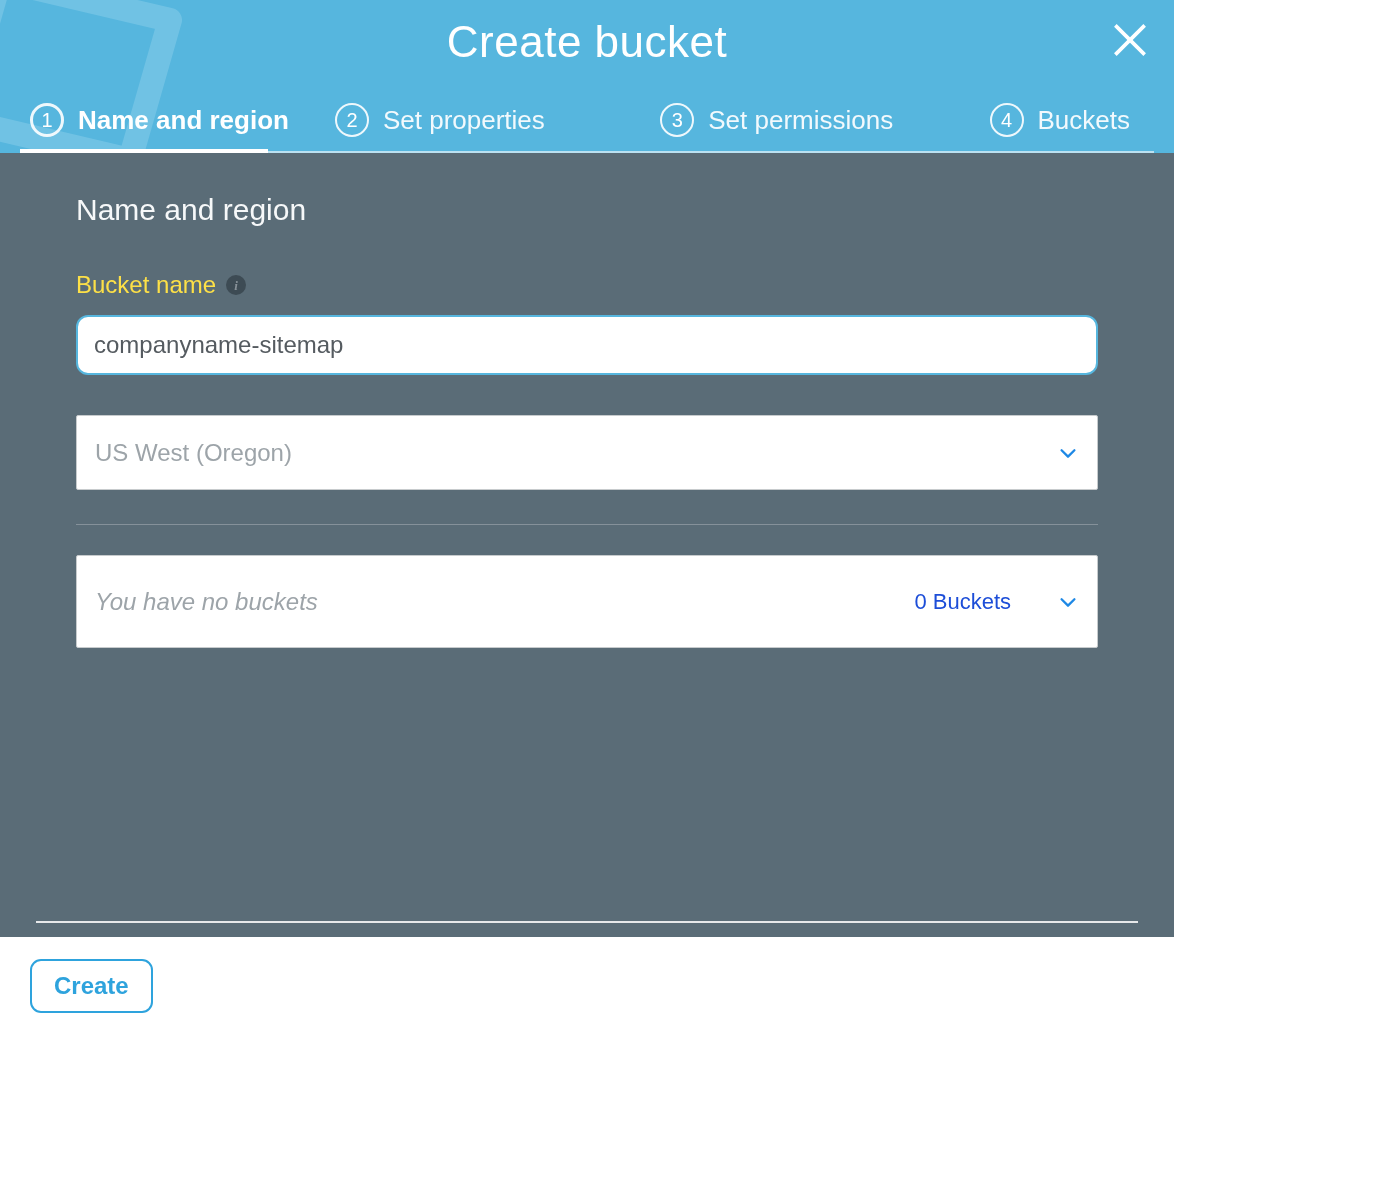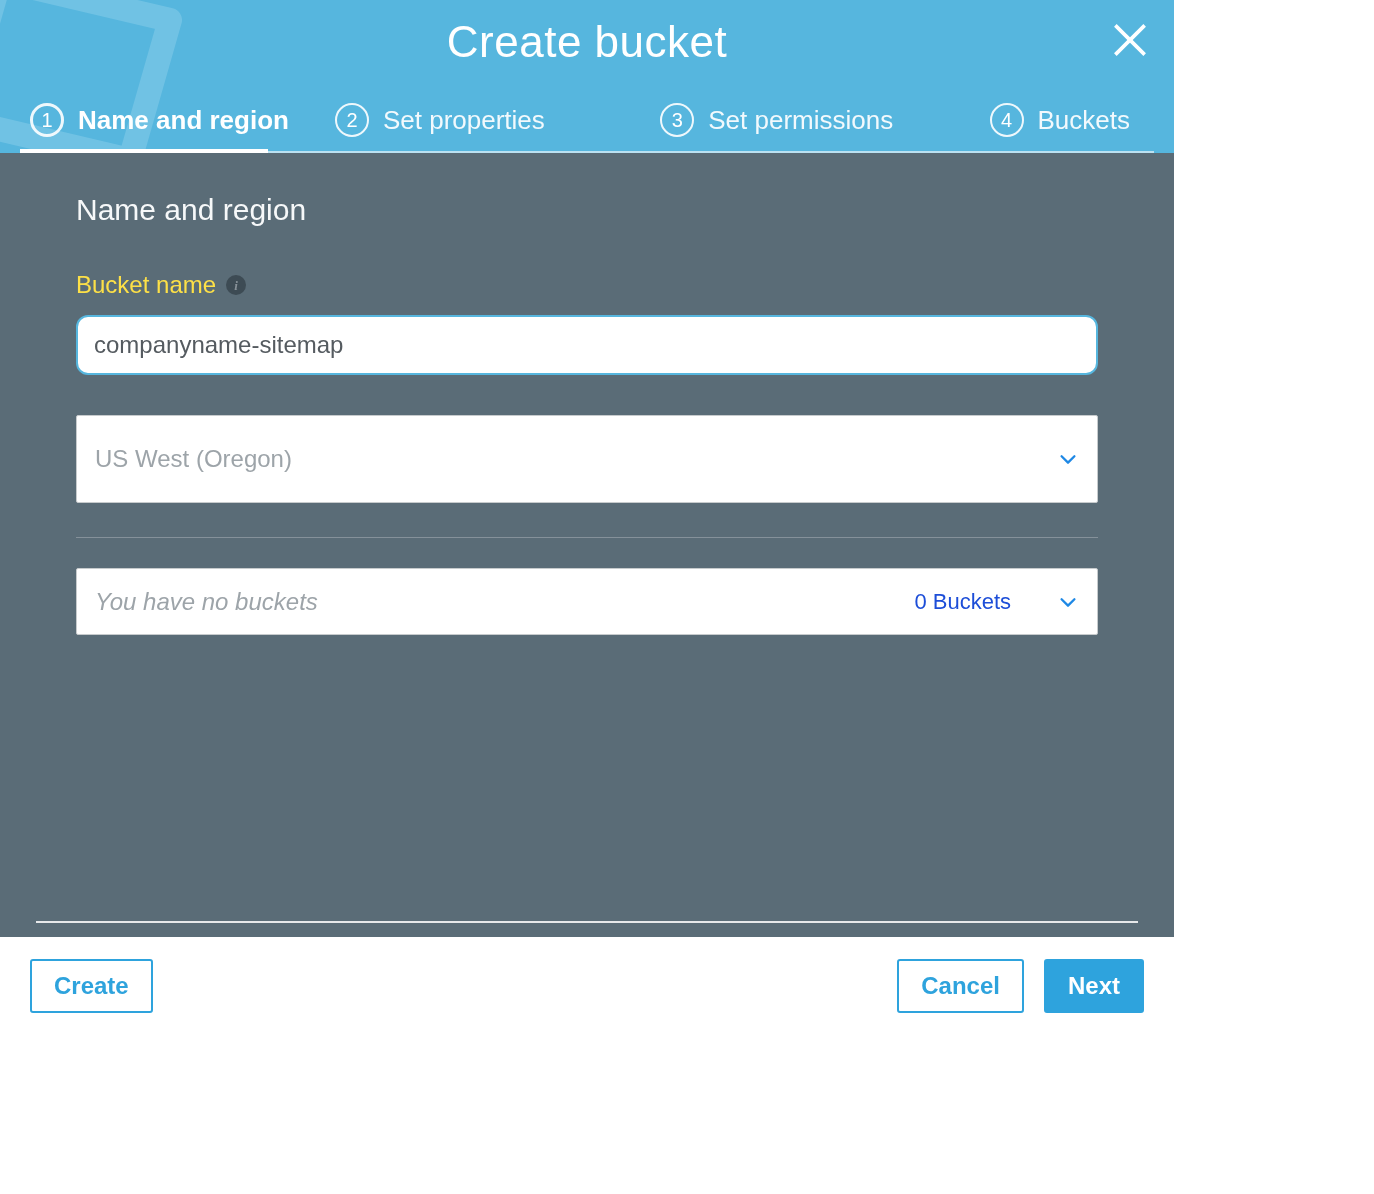--- a/index.html
+++ b/index.html
@@ -141,21 +141,21 @@
     background: #fff;
     color: #555b60;
     font-size: 24px;
     padding: 0 16px;
     outline: none;
     border-radius: 12px;
   }
 
   .select-box {
     width: 100%;
-    height: 88px;
+    height: 75px;
     background: #fff;
     border: 1px solid #c7cbcd;
     display: flex;
     align-items: center;
     justify-content: space-between;
     padding: 0 18px;
     font-size: 24px;
     color: #9da4a9;
     cursor: pointer;
     border-radius: 2px;
@@ -172,21 +172,21 @@
   }
 
   .copy-settings-title {
     font-size: 26px;
     color: #f3f7f8;
     margin-bottom: 40px;
   }
 
   .copy-row {
     width: 100%;
-    height: 67px;
+    height: 93px;
     background: #fff;
     border: 1px solid #c7cbcd;
     display: flex;
     align-items: center;
     padding: 0 18px;
     border-radius: 2px;
     cursor: pointer;
     gap: 16px;
   }
   .copy-row .placeholder {
@@ -213,21 +213,21 @@
     align-items: center;
     justify-content: space-between;
   }
   .footer .right-group { display: flex; gap: 20px; }
   .btn {
     height: 54px;
     min-width: 94px;
     padding: 0 22px;
     font-size: 24px;
     font-weight: 700;
-    border-radius: 3px;
+    border-radius: 11px;
     cursor: pointer;
     border: 2px solid #2ea3dd;
     background: #fff;
     color: #2ea3dd;
     display: inline-flex;
     align-items: center;
     justify-content: center;
   }
   .btn.primary {
     background: #2ea3dd;
@@ -318,23 +318,15 @@
 
   <div class="bottom-sep-wrap" style="background:#5a6c77;">
     <hr class="bottom-sep">
   </div>
   <div style="height:14px; background:#5a6c77;"></div>
 
   <div class="footer">
     <button class="btn">
       <span>Create</span>
     </button>
-    <div class="right-group">
-      <button class="btn">
-        <span>Cancel</span>
-      </button>
-      <button class="btn primary">
-        <span>Next</span>
-      </button>
-    </div>
   </div>
 
 </div>
 
 </body></html>

